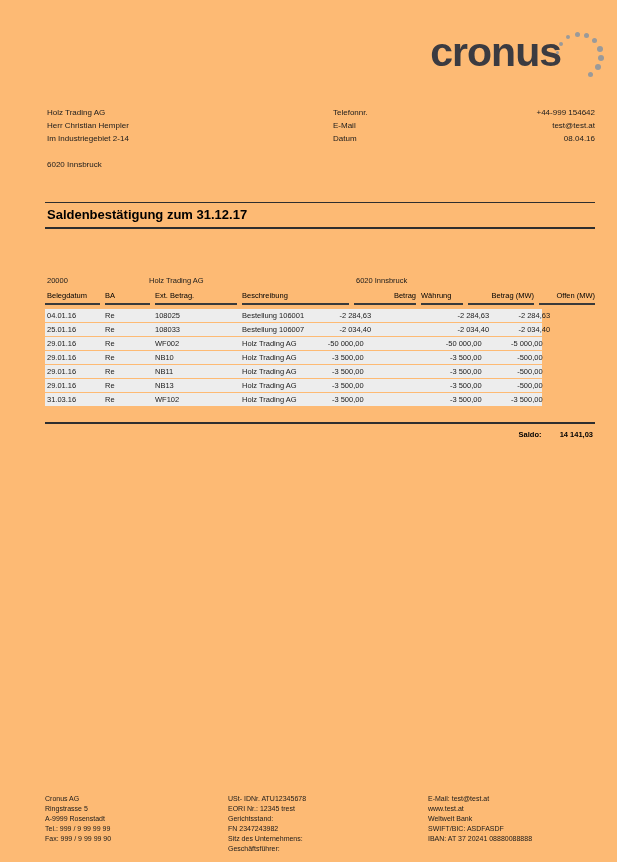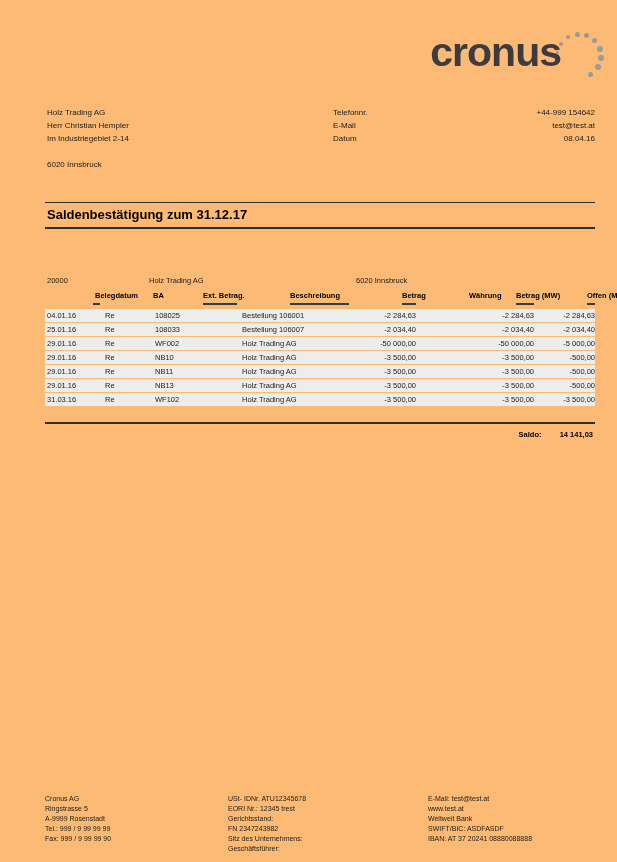--- a/index.html
+++ b/index.html
@@ -50,25 +50,24 @@
     grid-template-columns:55px 45px 82px 1fr 62px 42px 66px 56px;
     column-gap:5px;
     font-size:7.5px;
   }
   .tgrid > :nth-child(1){padding-left:2px;}
   .tgrid > :nth-child(5),
   .tgrid > :nth-child(7),
   .tgrid > :nth-child(8){text-align:right;}
   .table-header{position:absolute;left:45px;top:291px;width:550px;}
   .table-header .hcell{
-    font-weight:bold;color:#000;padding-bottom:3px;border-bottom:2px solid #3a3a3a;
+    font-weight:normal;color:#000;padding-bottom:3px;border-bottom:2px solid #3a3a3a;
     white-space:nowrap;
-    margin-left:48px;
-  }
-  .tbody{position:absolute;left:45px;top:309px;width:550px;}
+  }
+  .tbody{position:absolute;left:45px;top:309px;width:497px;}
   .trow{
     background:#ededed;height:13px;line-height:13px;margin-bottom:1px;
     align-items:center;white-space:nowrap;
   }
   .bottom-rule{position:absolute;left:45px;top:422px;width:550px;border-top:2px solid #2e2e2e;}
   .saldo{
     position:absolute;left:45px;top:430px;width:548px;text-align:right;
     font-size:7.5px;font-weight:bold;color:#000;
   }
   .saldo-label{margin-right:16px;}

